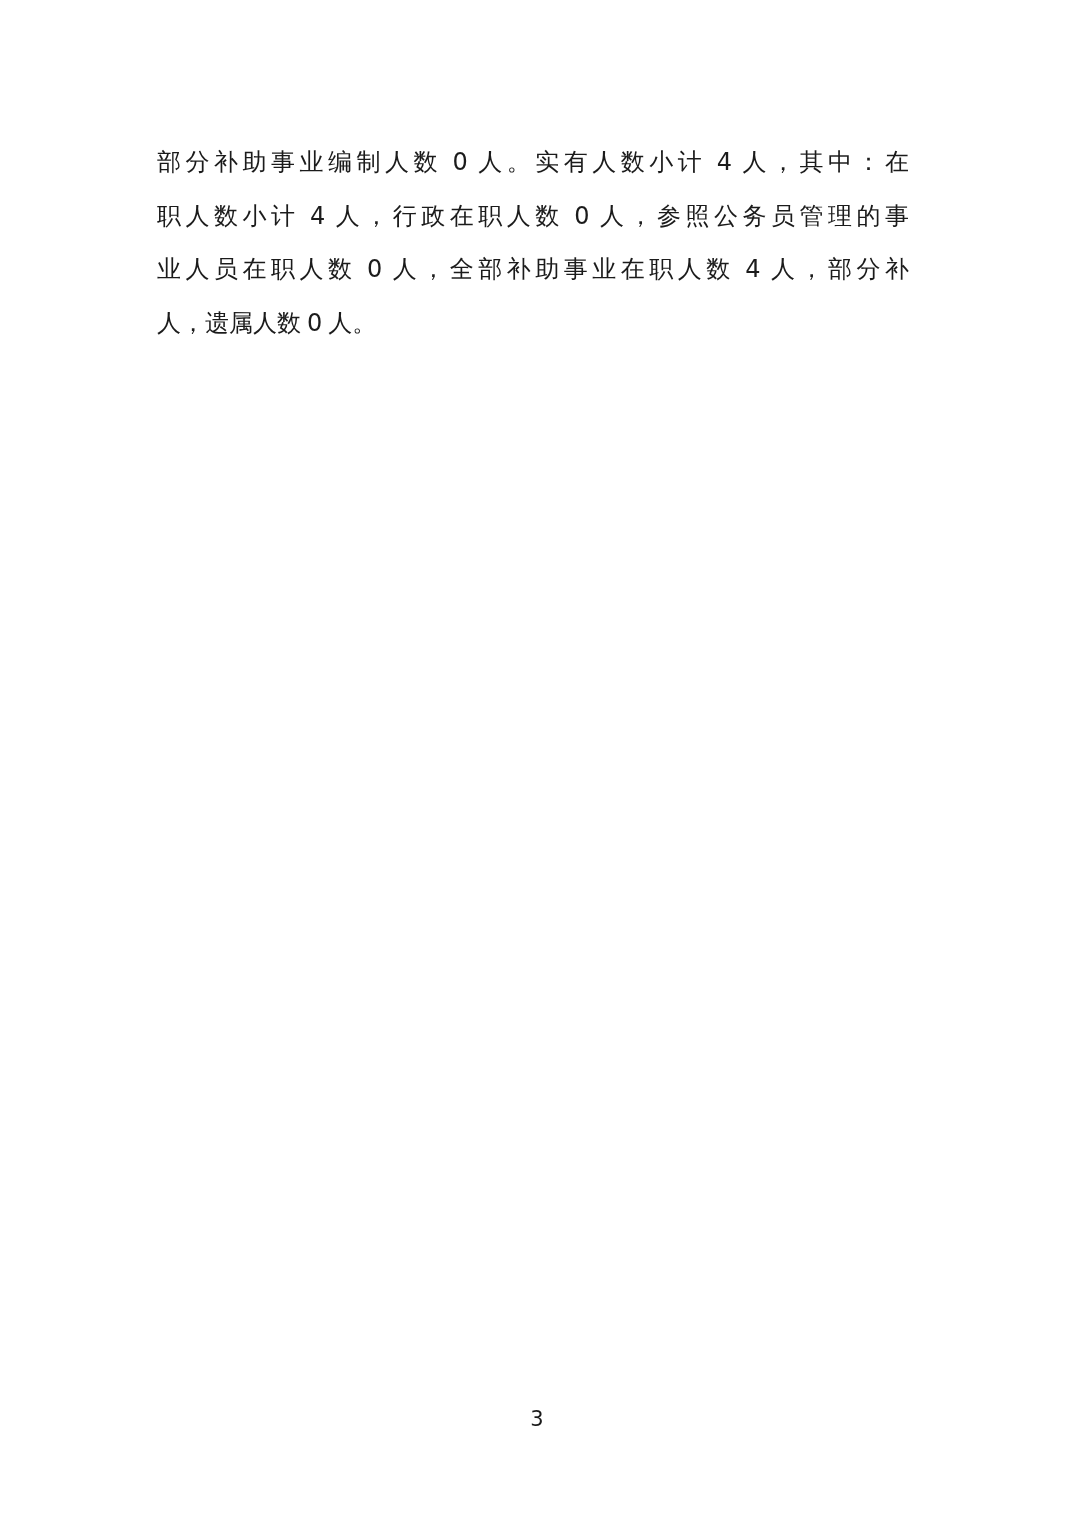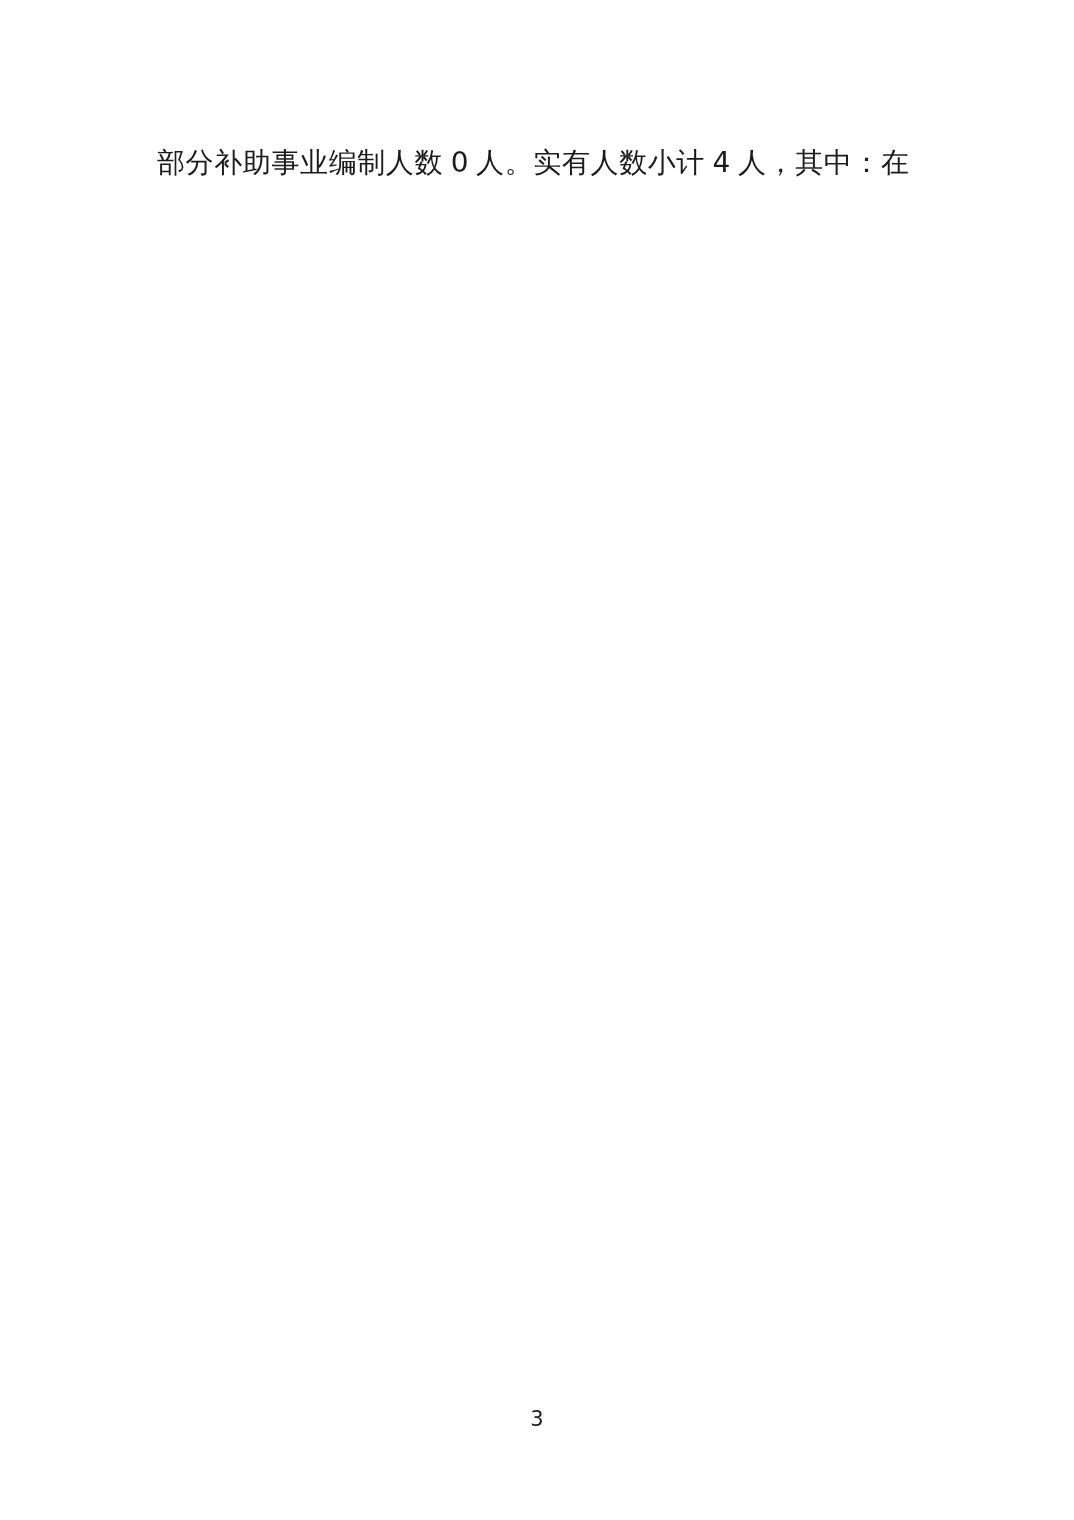--- a/index.html
+++ b/index.html
@@ -25,21 +25,21 @@
     height: 1520px;
     background: var(--bg);
   }
   .content {
     position: absolute;
     left: 157px;
     top: 136px;
     width: 752px;
   }
   .line {
-    font-size: 28px;
+    font-size: 24px;
     line-height: 53.5px;
     letter-spacing: 0;
     color: var(--fg);
   }
   .line.justify {
     text-align: justify;
     text-align-last: justify;
     text-justify: inter-character;
   }
   
@@ -59,19 +59,22 @@
     color: var(--fg);
   }
 </style>
 </head>
 <body>
 
 <div class="page">
 
   <div class="content">
     <div class="line justify">部分补助事业编制人数 <span class="latin">0</span> 人。实有人数小计 <span class="latin">4</span> 人，其中：在</div>
+    <div class="line justify">职人数小计 <span class="latin">4</span> 人，行政在职人数 <span class="latin">0</span> 人，参照公务员管理的事</div>
+    <div class="line justify">业人员在职人数 <span class="latin">0</span> 人，全部补助事业在职人数 <span class="latin">4</span> 人，部分补</div>
+    <div class="line">人，遗属人数 <span class="latin">0</span> 人。</div>
   </div>
 
   <div class="footer">
     <span class="pagenum latin">3</span>
   </div>
 
 </div>
 
 </body></html>

